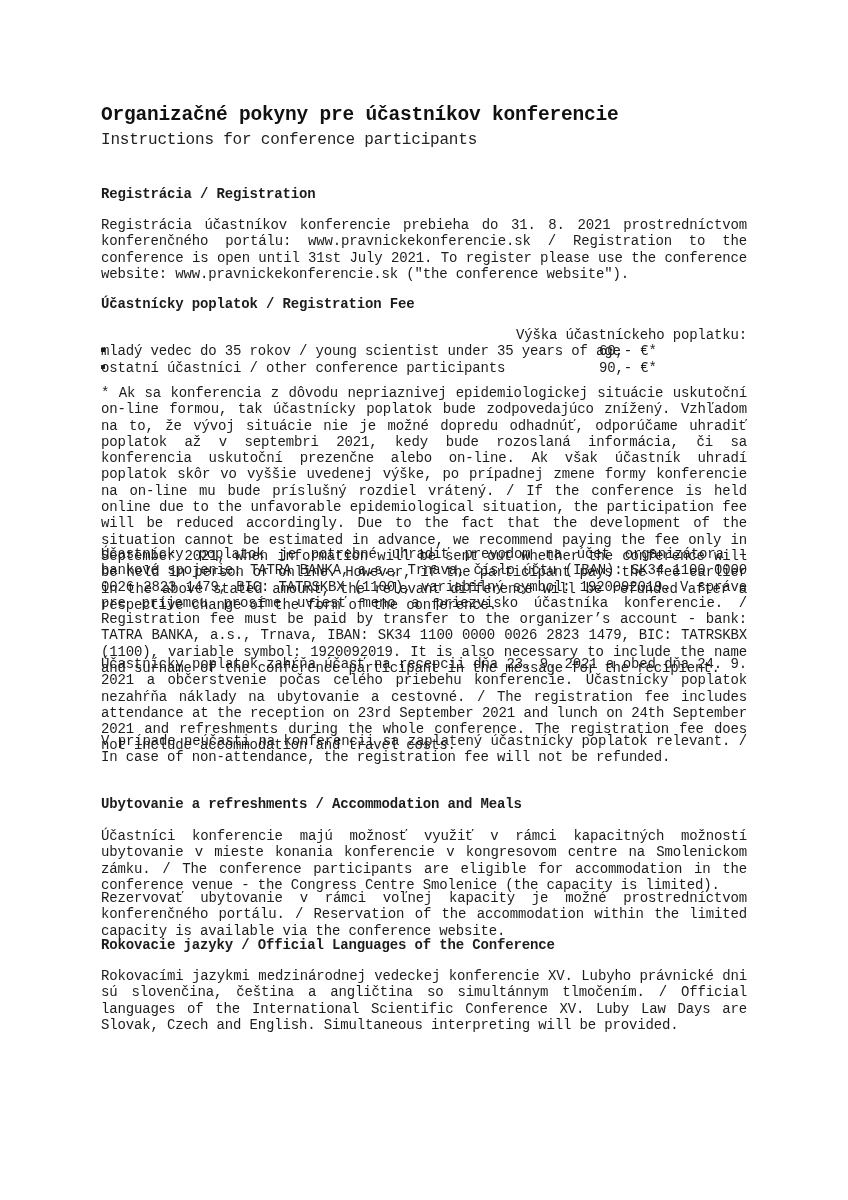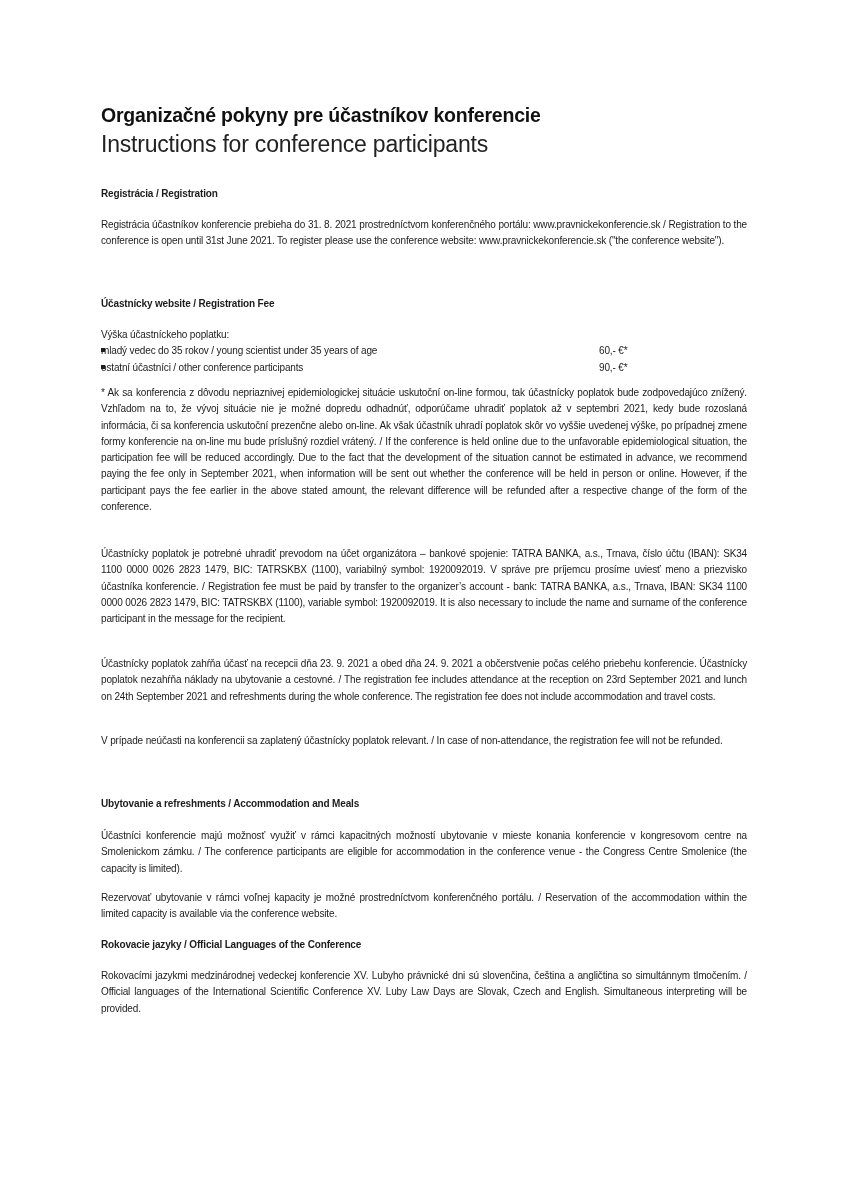--- a/index.html
+++ b/index.html
@@ -1,57 +1,57 @@
 <!DOCTYPE html>
 <html><head>
 <meta charset="utf-8">
 <style>
   html, body { margin: 0; padding: 0; background: #ffffff; }
   body { width: 848px; height: 1200px; position: relative; overflow: hidden; }
   .page {
     position: absolute; left: 0; top: 0; width: 848px; height: 1200px;
     background: #ffffff; color: #1a1a1a;
-    font-family: Liberation Sans, sans-serif;
+    font-family: Liberation Mono, monospace;
     border-radius: 19px;
   }
   .title {
     position: absolute; left: 101px; top: 104px;
     font-size: 19.5px; font-weight: bold; letter-spacing: -0.2px; color: #111;
   }
   .subtitle {
     position: absolute; left: 101px; top: 131px;
-    font-size: 23px; color: #222; letter-spacing: -0.2px;
+    font-size: 16px; color: #222; letter-spacing: -0.2px;
   }
   .block {
     position: absolute; left: 101px; width: 646px;
-    font-size: 10px; line-height: 16.3px; color: #1c1c1c;
+    font-size: 14px; line-height: 16.3px; color: #1c1c1c;
     letter-spacing: -0.15px;
   }
   .heading { font-weight: bold; }
   .justify { text-align: justify; }
   .fee-row { position: relative; height: 16.3px; }
   .fee-row .bullet {
     position: absolute; left: 0; top: 5px; width: 4px; height: 4px; background: #222;
   }
   .fee-row .label { position: absolute; left: 0; top: 0; }
   .fee-row .amount { position: absolute; left: 454px; top: 0; margin-left: 44px; }
 </style>
 </head>
 <body>
 
 <div class="page">
 
   <div class="title">Organizačné pokyny pre účastníkov konferencie</div>
   <div class="subtitle">Instructions for conference participants</div>
 
   <div class="block heading" style="top:186px;">Registrácia / Registration</div>
-  <div class="block justify" style="top:217px;">Registrácia účastníkov konferencie prebieha do 31. 8. 2021 prostredníctvom konferenčného portálu: www.pravnickekonferencie.sk / Registration to the conference is open until 31st June 2021. To register please use the conference website: www.pravnickekonferencie.sk ("the conference website").</div>
+  <div class="block justify" style="top:217px;">Registrácia účastníkov konferencie prebieha do 31. 8. 2021 prostredníctvom konferenčného portálu: www.pravnickekonferencie.sk / Registration to the conference is open until 31st July 2021. To register please use the conference website: www.pravnickekonferencie.sk ("the conference website").</div>
 
-  <div class="block heading" style="top:296px;">Účastnícky website / Registration Fee</div>
-  <div class="block" style="top:327px;">
+  <div class="block heading" style="top:296px;">Účastnícky poplatok / Registration Fee</div>
+  <div class="block" style="top:327px;text-align:right;">
     <div>Výška účastníckeho poplatku:</div>
     <div class="fee-row">
       <span class="bullet"></span>
       <span class="label">mladý vedec do 35 rokov / young scientist under 35 years of age</span>
       <span class="amount">60,- €*</span>
     </div>
     <div class="fee-row">
       <span class="bullet"></span>
       <span class="label">ostatní účastníci / other conference participants</span>
       <span class="amount">90,- €*</span>

